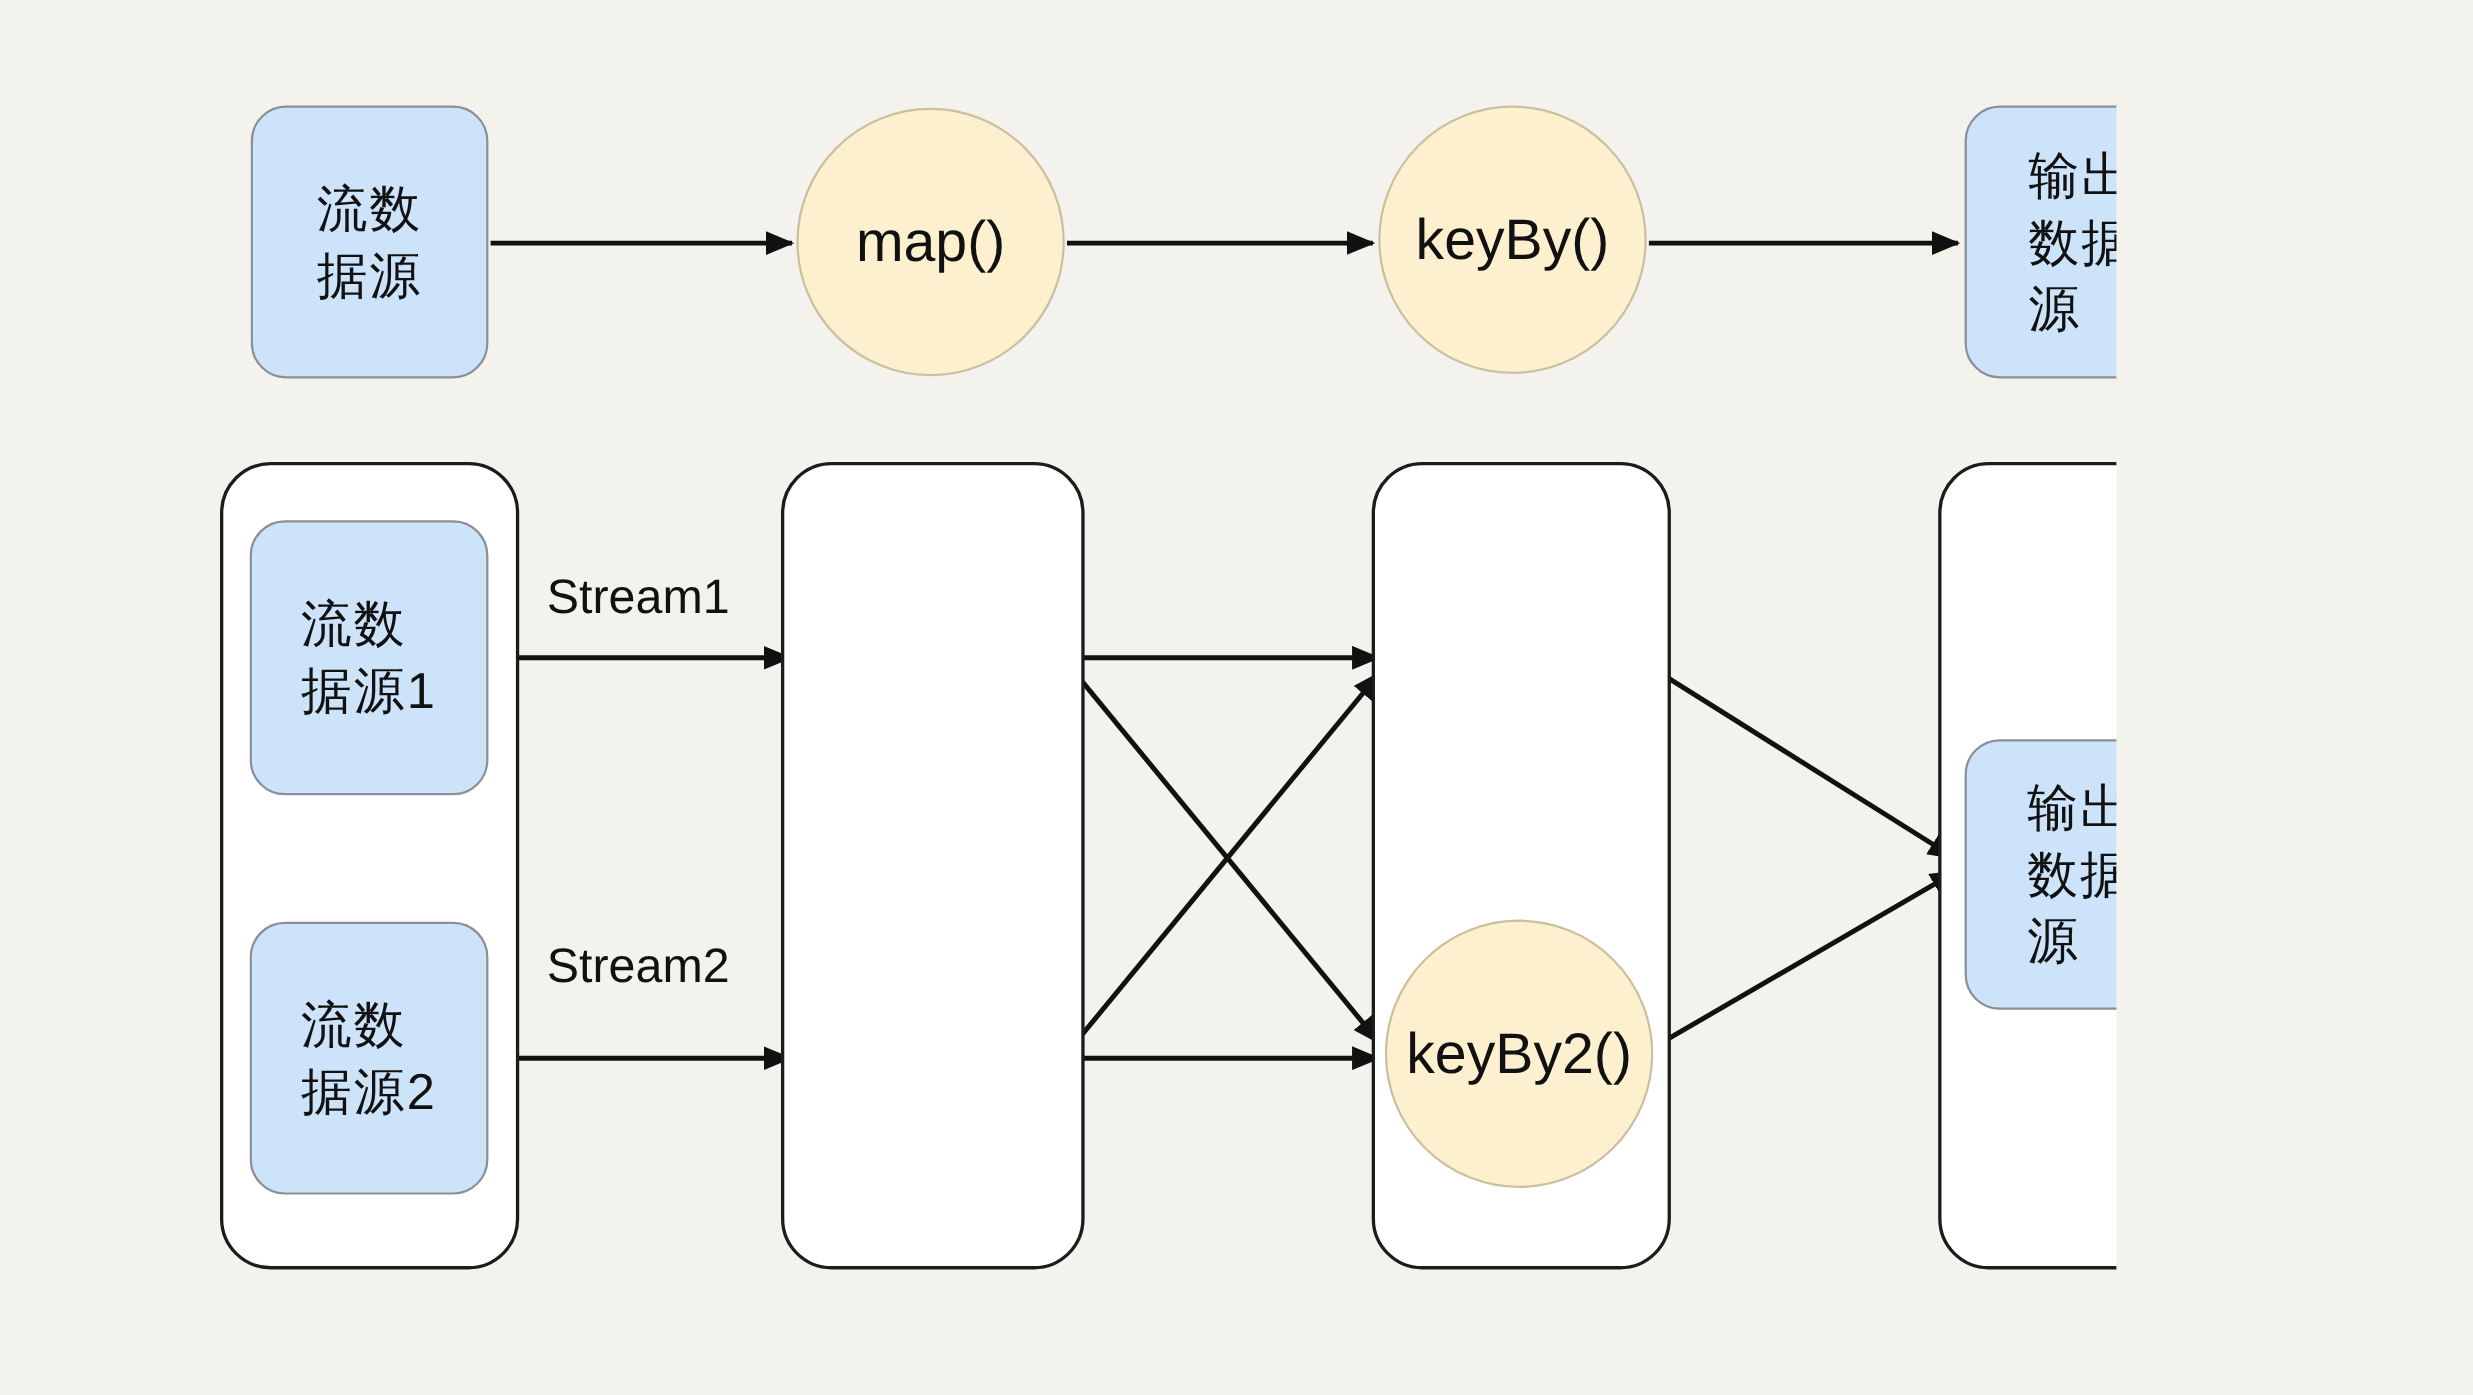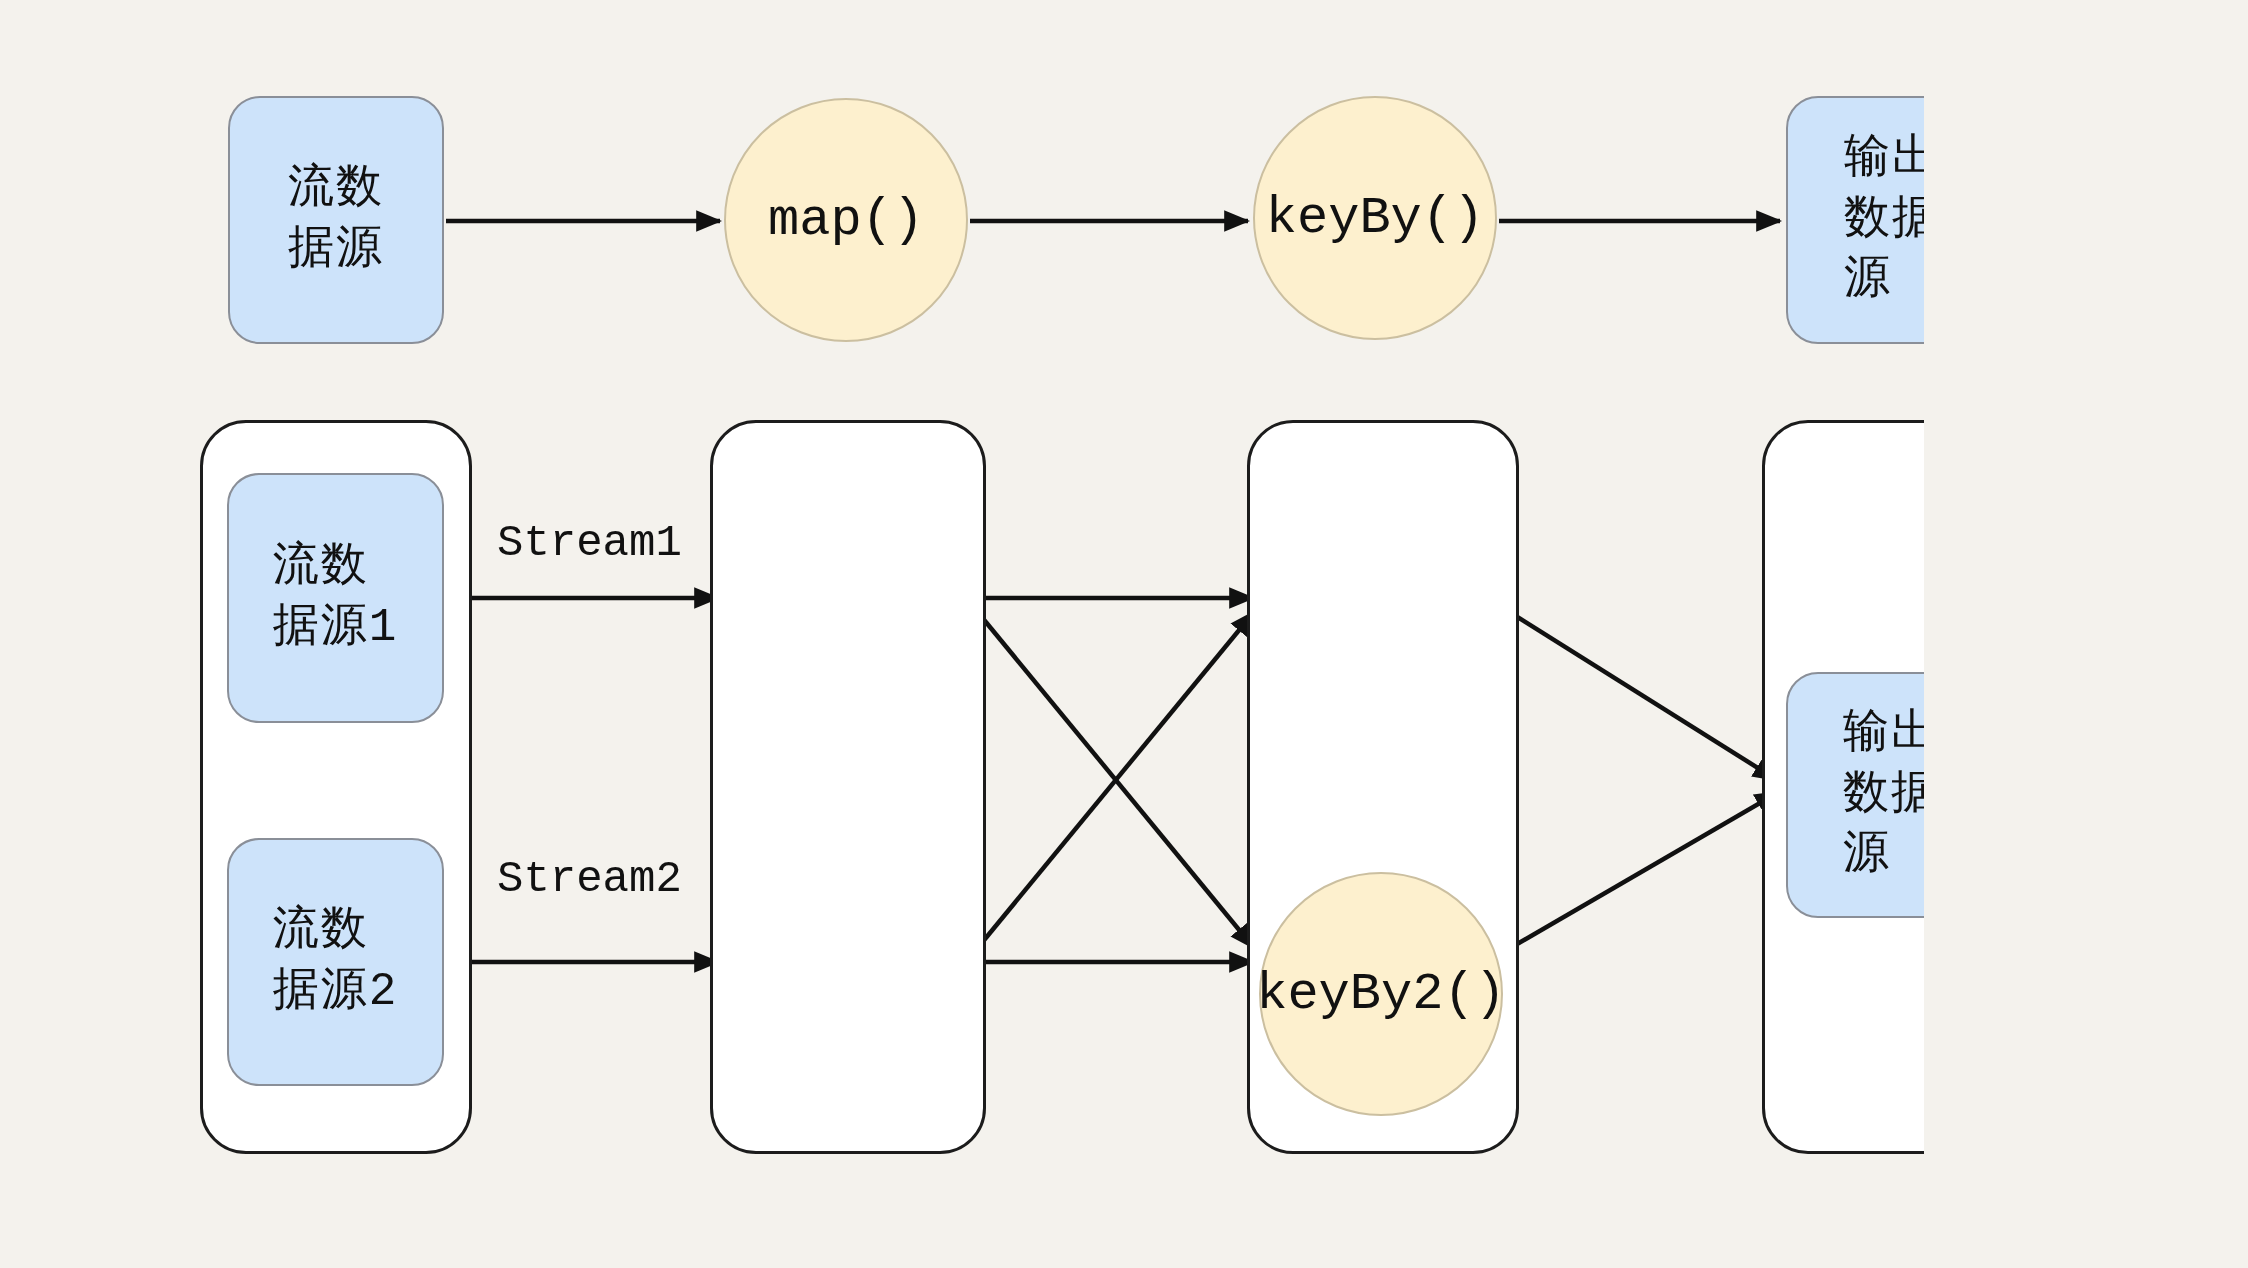--- a/index.html
+++ b/index.html
@@ -10,21 +10,21 @@
     --cream-border:#CBBFA0;
     --container-border:#1C1C1C;
     --arrow:#111111;
     --text:#111111;
   }
   html,body{margin:0;padding:0;background:var(--bg);}
   .stage{
     position:relative;
     width:1924px;height:1268px;
     background:var(--bg);
-    font-family:Liberation Mono, monospace;
+    font-family:Liberation Sans, sans-serif;
     color:var(--text);
     overflow:hidden;
   }
   .edges{position:absolute;left:0;top:0;width:2248px;height:1268px;color:var(--arrow);}
   .edges line{stroke:currentColor;stroke-width:4.5;}
   .container{
     position:absolute;
     background:#FFFFFF;
     border:3px solid var(--container-border);
     border-radius:46px;
@@ -124,21 +124,21 @@
   </div>
   <div class="blue-node" style="left:227px;top:838px;width:217px;height:248px;">
     <span class="lbl">流数
 据源2</span>
   </div>
 
   <div class="stream-label" style="left:497px;top:518px;">Stream1</div>
   <div class="stream-label" style="left:497px;top:854px;">Stream2</div>
 
 
-  <div class="op-circle" style="left:1259px;top:872px;">
+  <div class="op-circle" style="left:1259px;top:836px;">
     <span class="lbl">keyBy2()</span>
   </div>
 
   <div class="blue-node" style="left:1786px;top:672px;width:210px;height:246px;">
     <span class="lbl">输出
 数据
 源</span>
   </div>
 
 </div>

